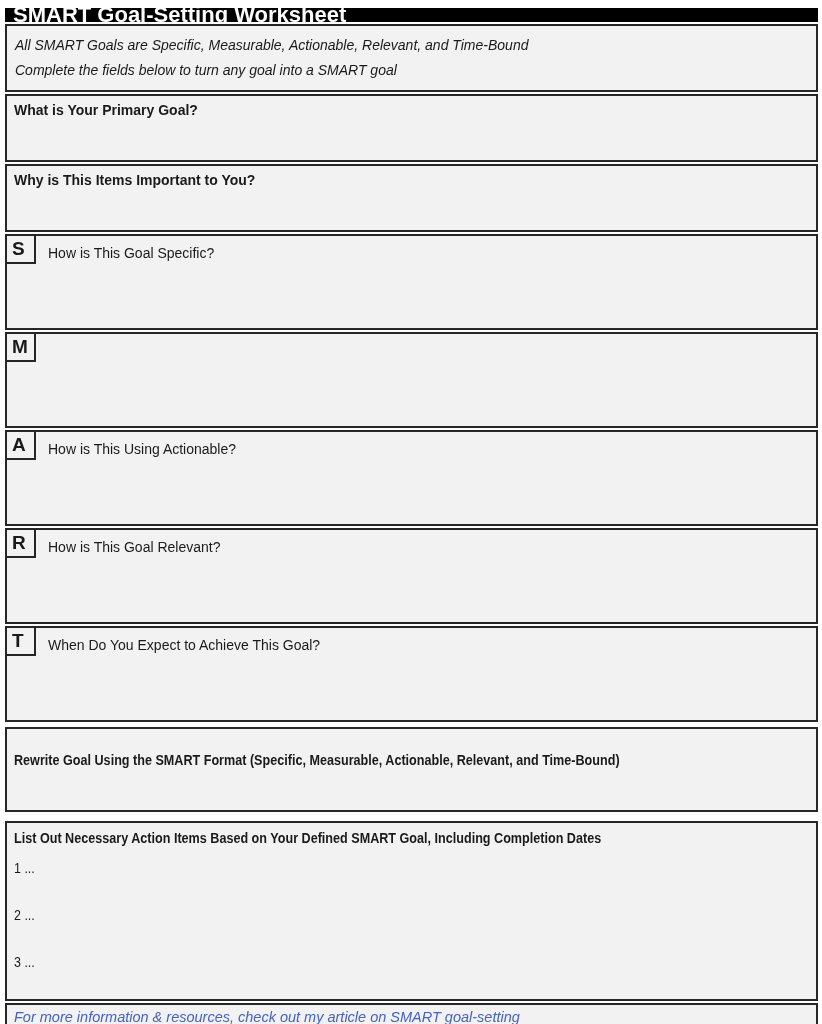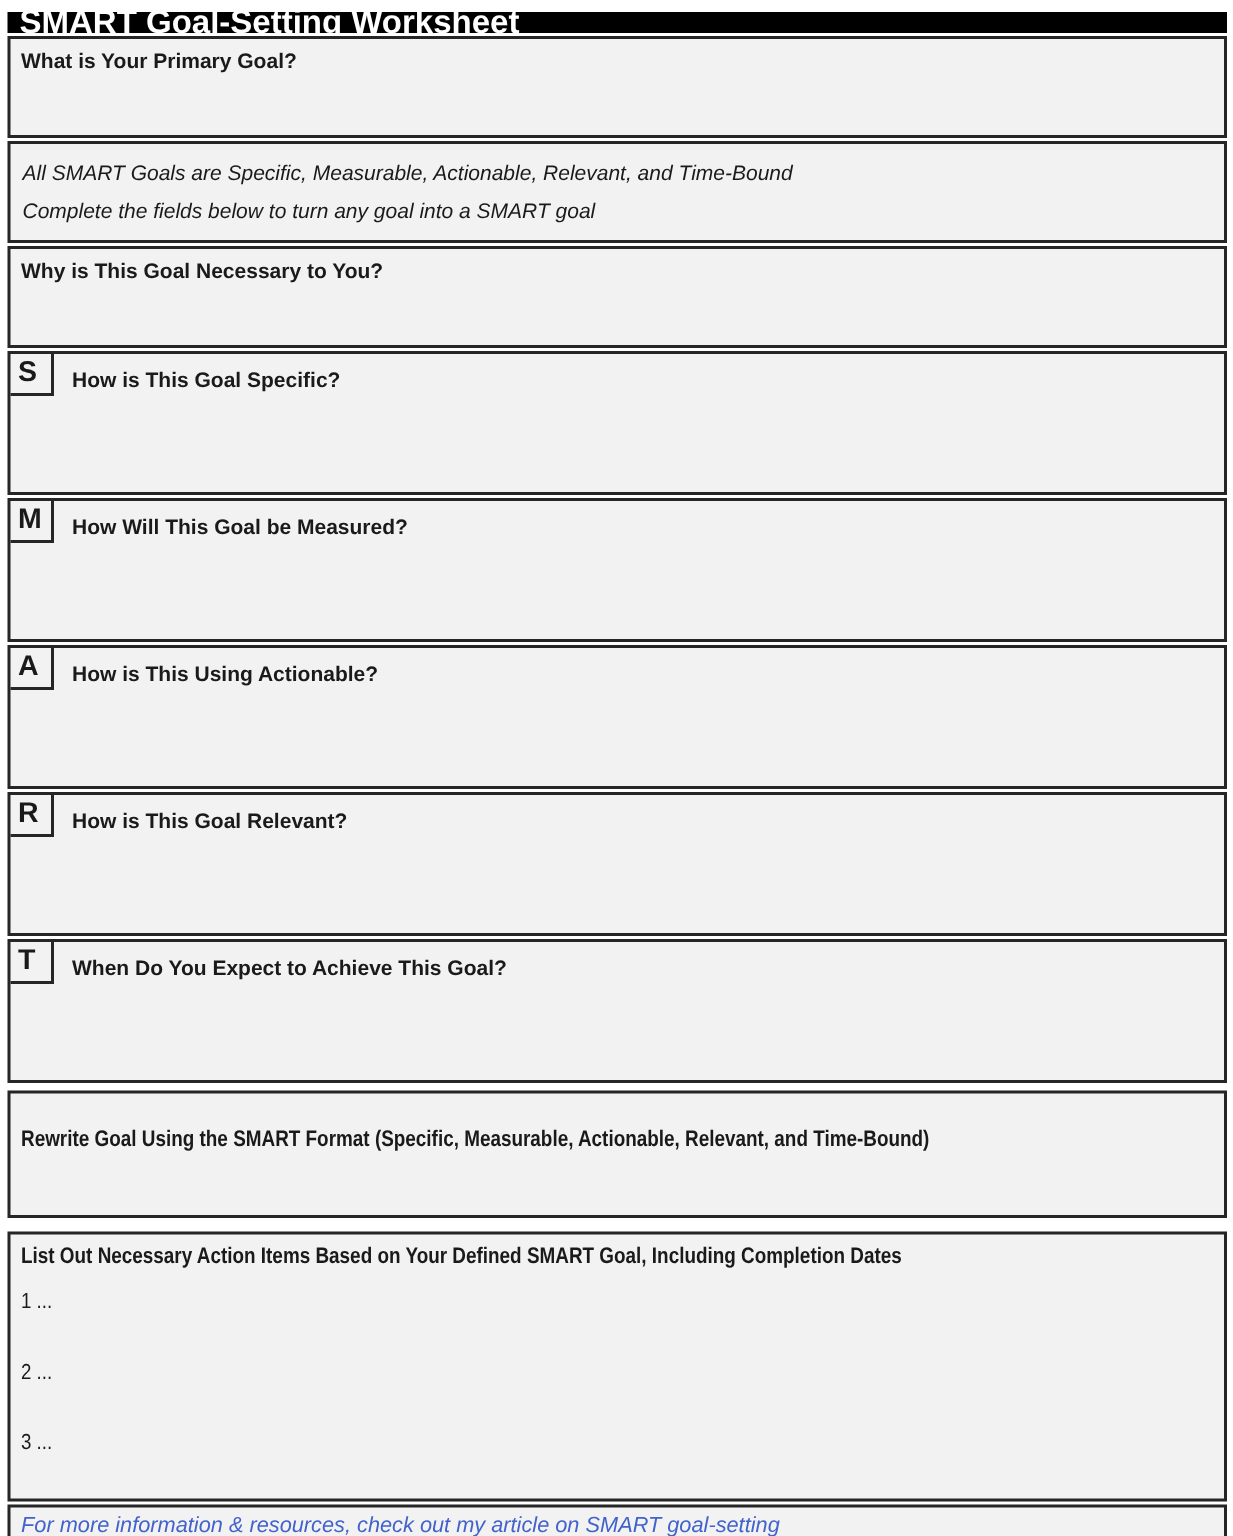--- a/index.html
+++ b/index.html
@@ -66,21 +66,21 @@
     border-bottom: 2px solid var(--border);
     font-weight: bold;
     font-size: 19px;
     line-height: 25px;
     padding-left: 5px;
   }
   .smart-q {
     position: absolute;
     left: 41px;
     top: 9px;
-    font-weight: bold;
+    font-weight: normal;
     font-size: 14px;
     white-space: nowrap;
   }
   .answer-area {
     position: absolute;
     left: 0;
     right: 0;
     bottom: 0;
     top: 30px;
   }
@@ -120,44 +120,43 @@
 </style>
 </head>
 <body>
 
 <div class="sheet">
 
   <header class="title-bar">
     <h1>SMART Goal-Setting Worksheet</h1>
   </header>
 
-  <section class="box q-box">
-    <div class="q-label">What is Your Primary Goal?</div>
-    <div class="answer-area"></div>
-  </section>
-
   <section class="box intro-box">
     <p class="intro-line">All SMART Goals are Specific, Measurable, Actionable, Relevant, and Time-Bound</p>
     <p class="intro-line">Complete the fields below to turn any goal into a SMART goal</p>
   </section>
 
   <section class="box q-box">
-    <div class="q-label">Why is This Goal Necessary to You?</div>
+    <div class="q-label">What is Your Primary Goal?</div>
+    <div class="answer-area"></div>
+  </section>
+
+  <section class="box q-box">
+    <div class="q-label">Why is This Items Important to You?</div>
     <div class="answer-area"></div>
   </section>
 
   <section class="box smart-box">
     <div class="letter-badge">S</div>
     <div class="smart-q">How is This Goal Specific?</div>
     <div class="answer-area"></div>
   </section>
 
   <section class="box smart-box">
     <div class="letter-badge">M</div>
-    <div class="smart-q">How Will This Goal be Measured?</div>
     <div class="answer-area"></div>
   </section>
 
   <section class="box smart-box">
     <div class="letter-badge">A</div>
     <div class="smart-q">How is This Using Actionable?</div>
     <div class="answer-area"></div>
   </section>
 
   <section class="box smart-box">

